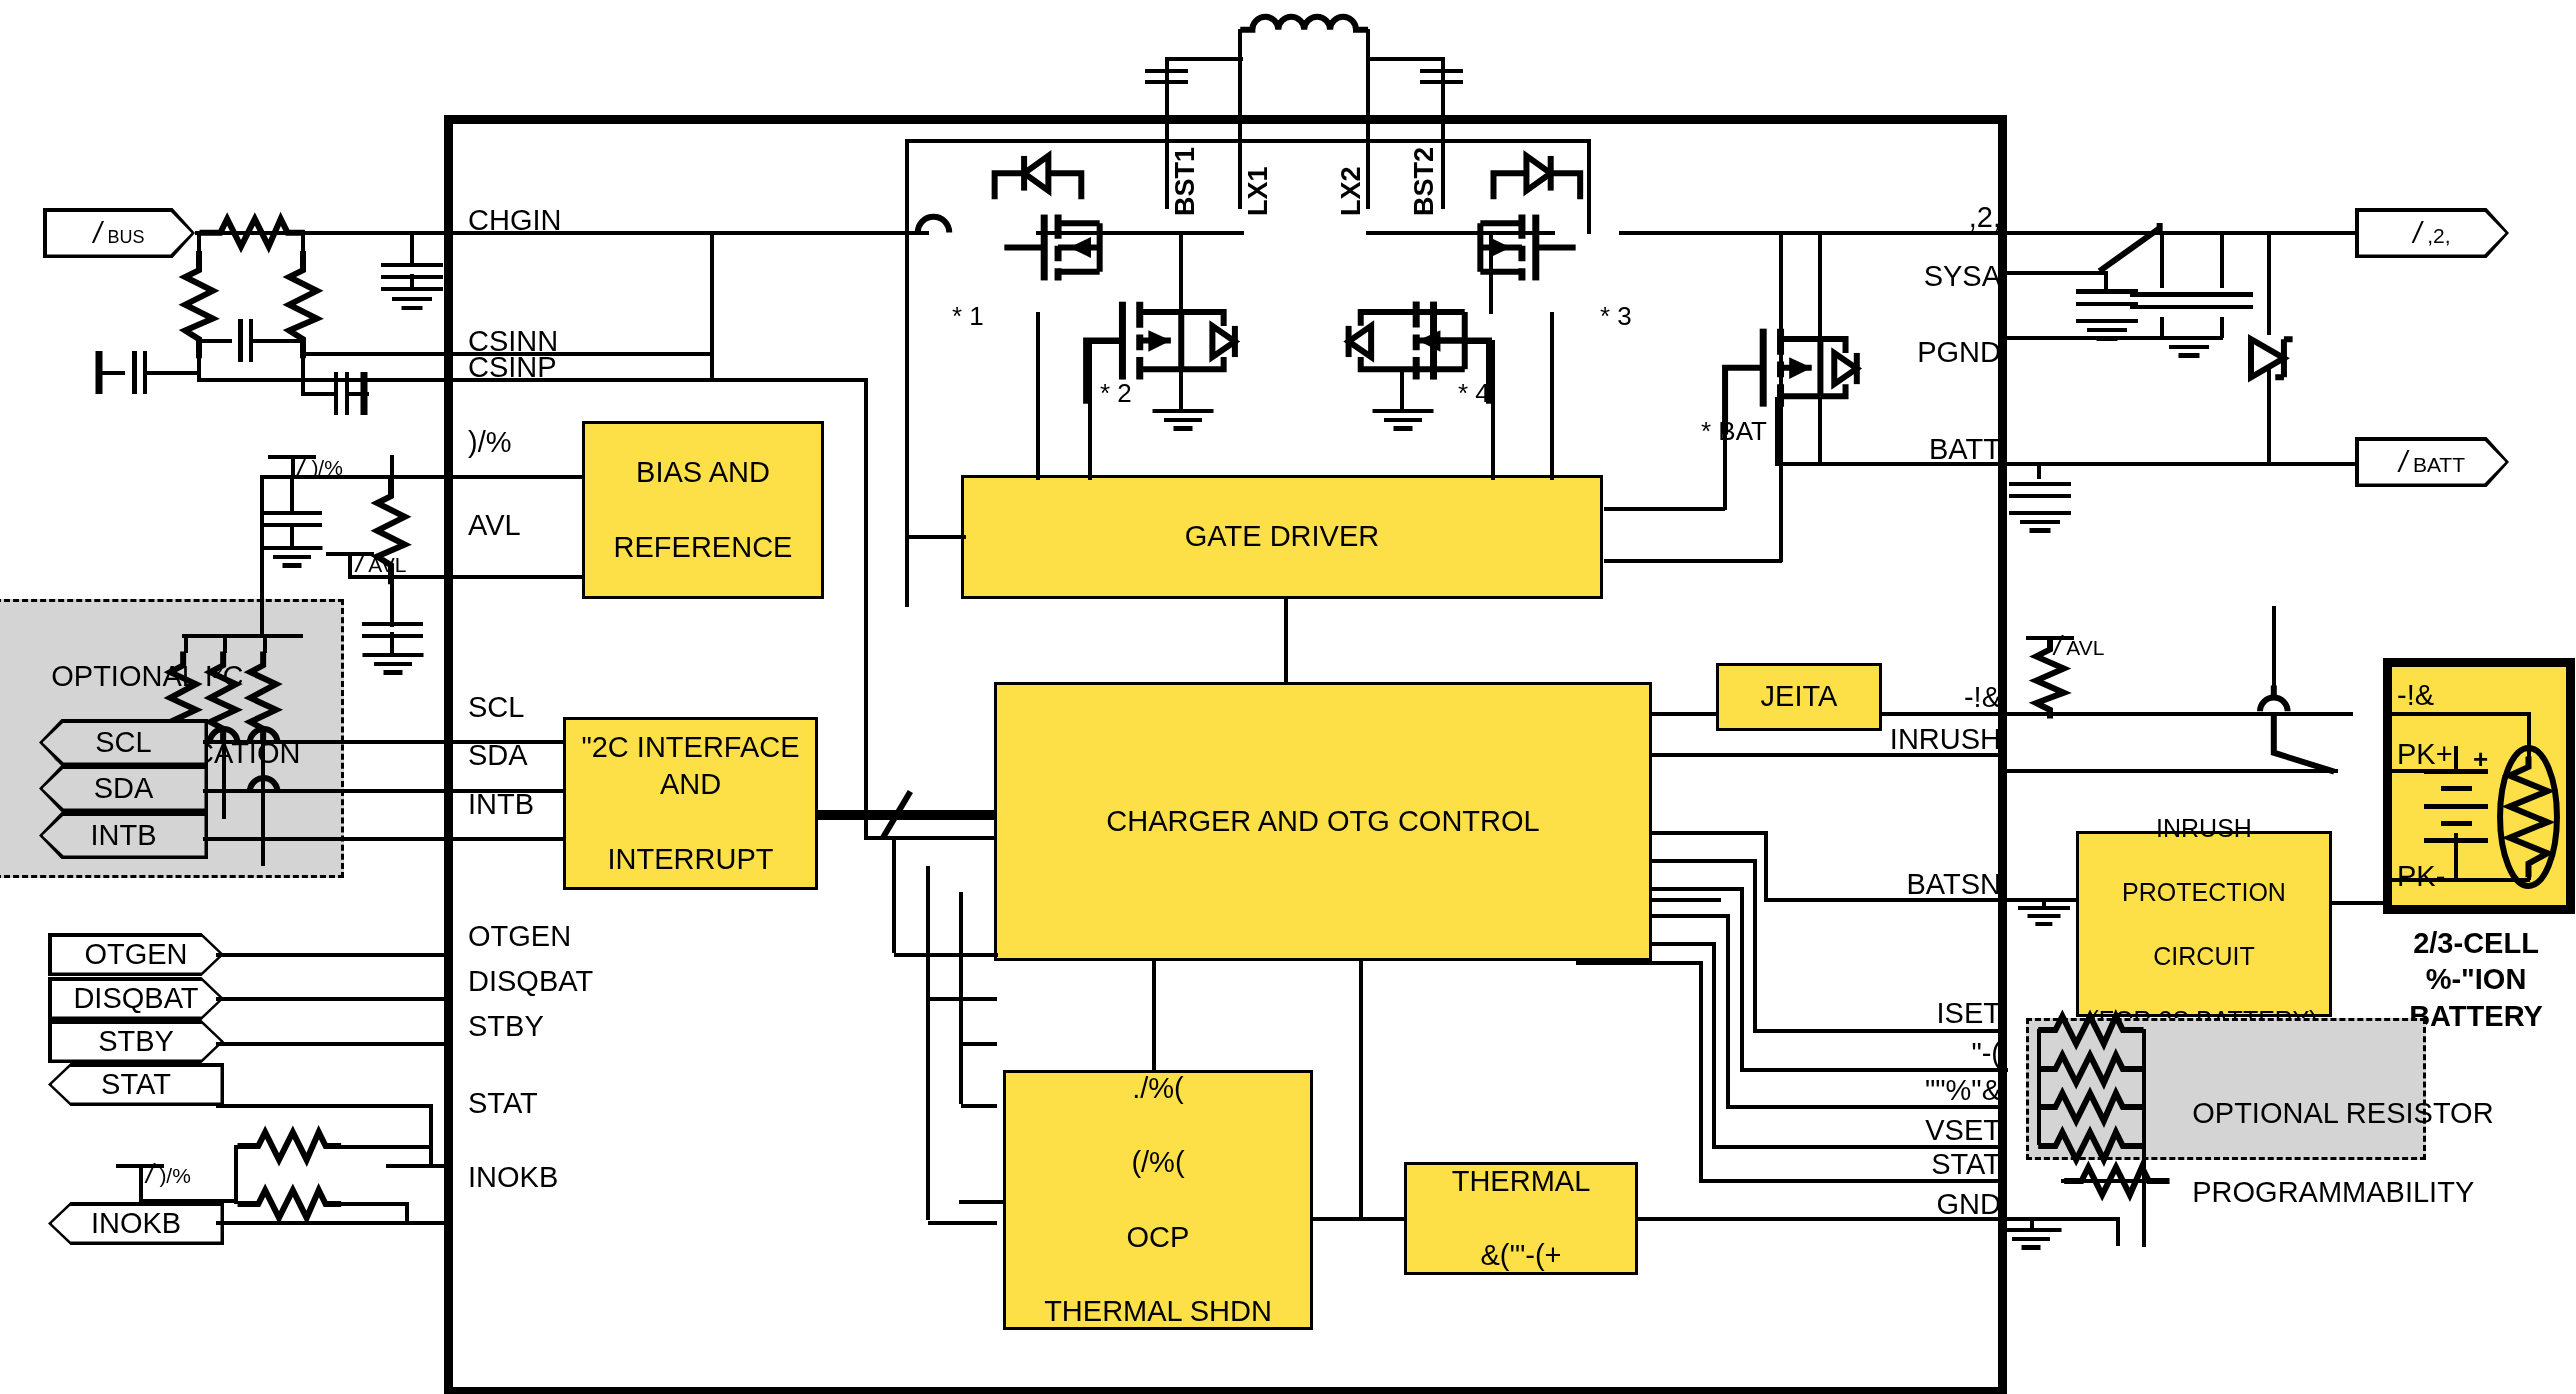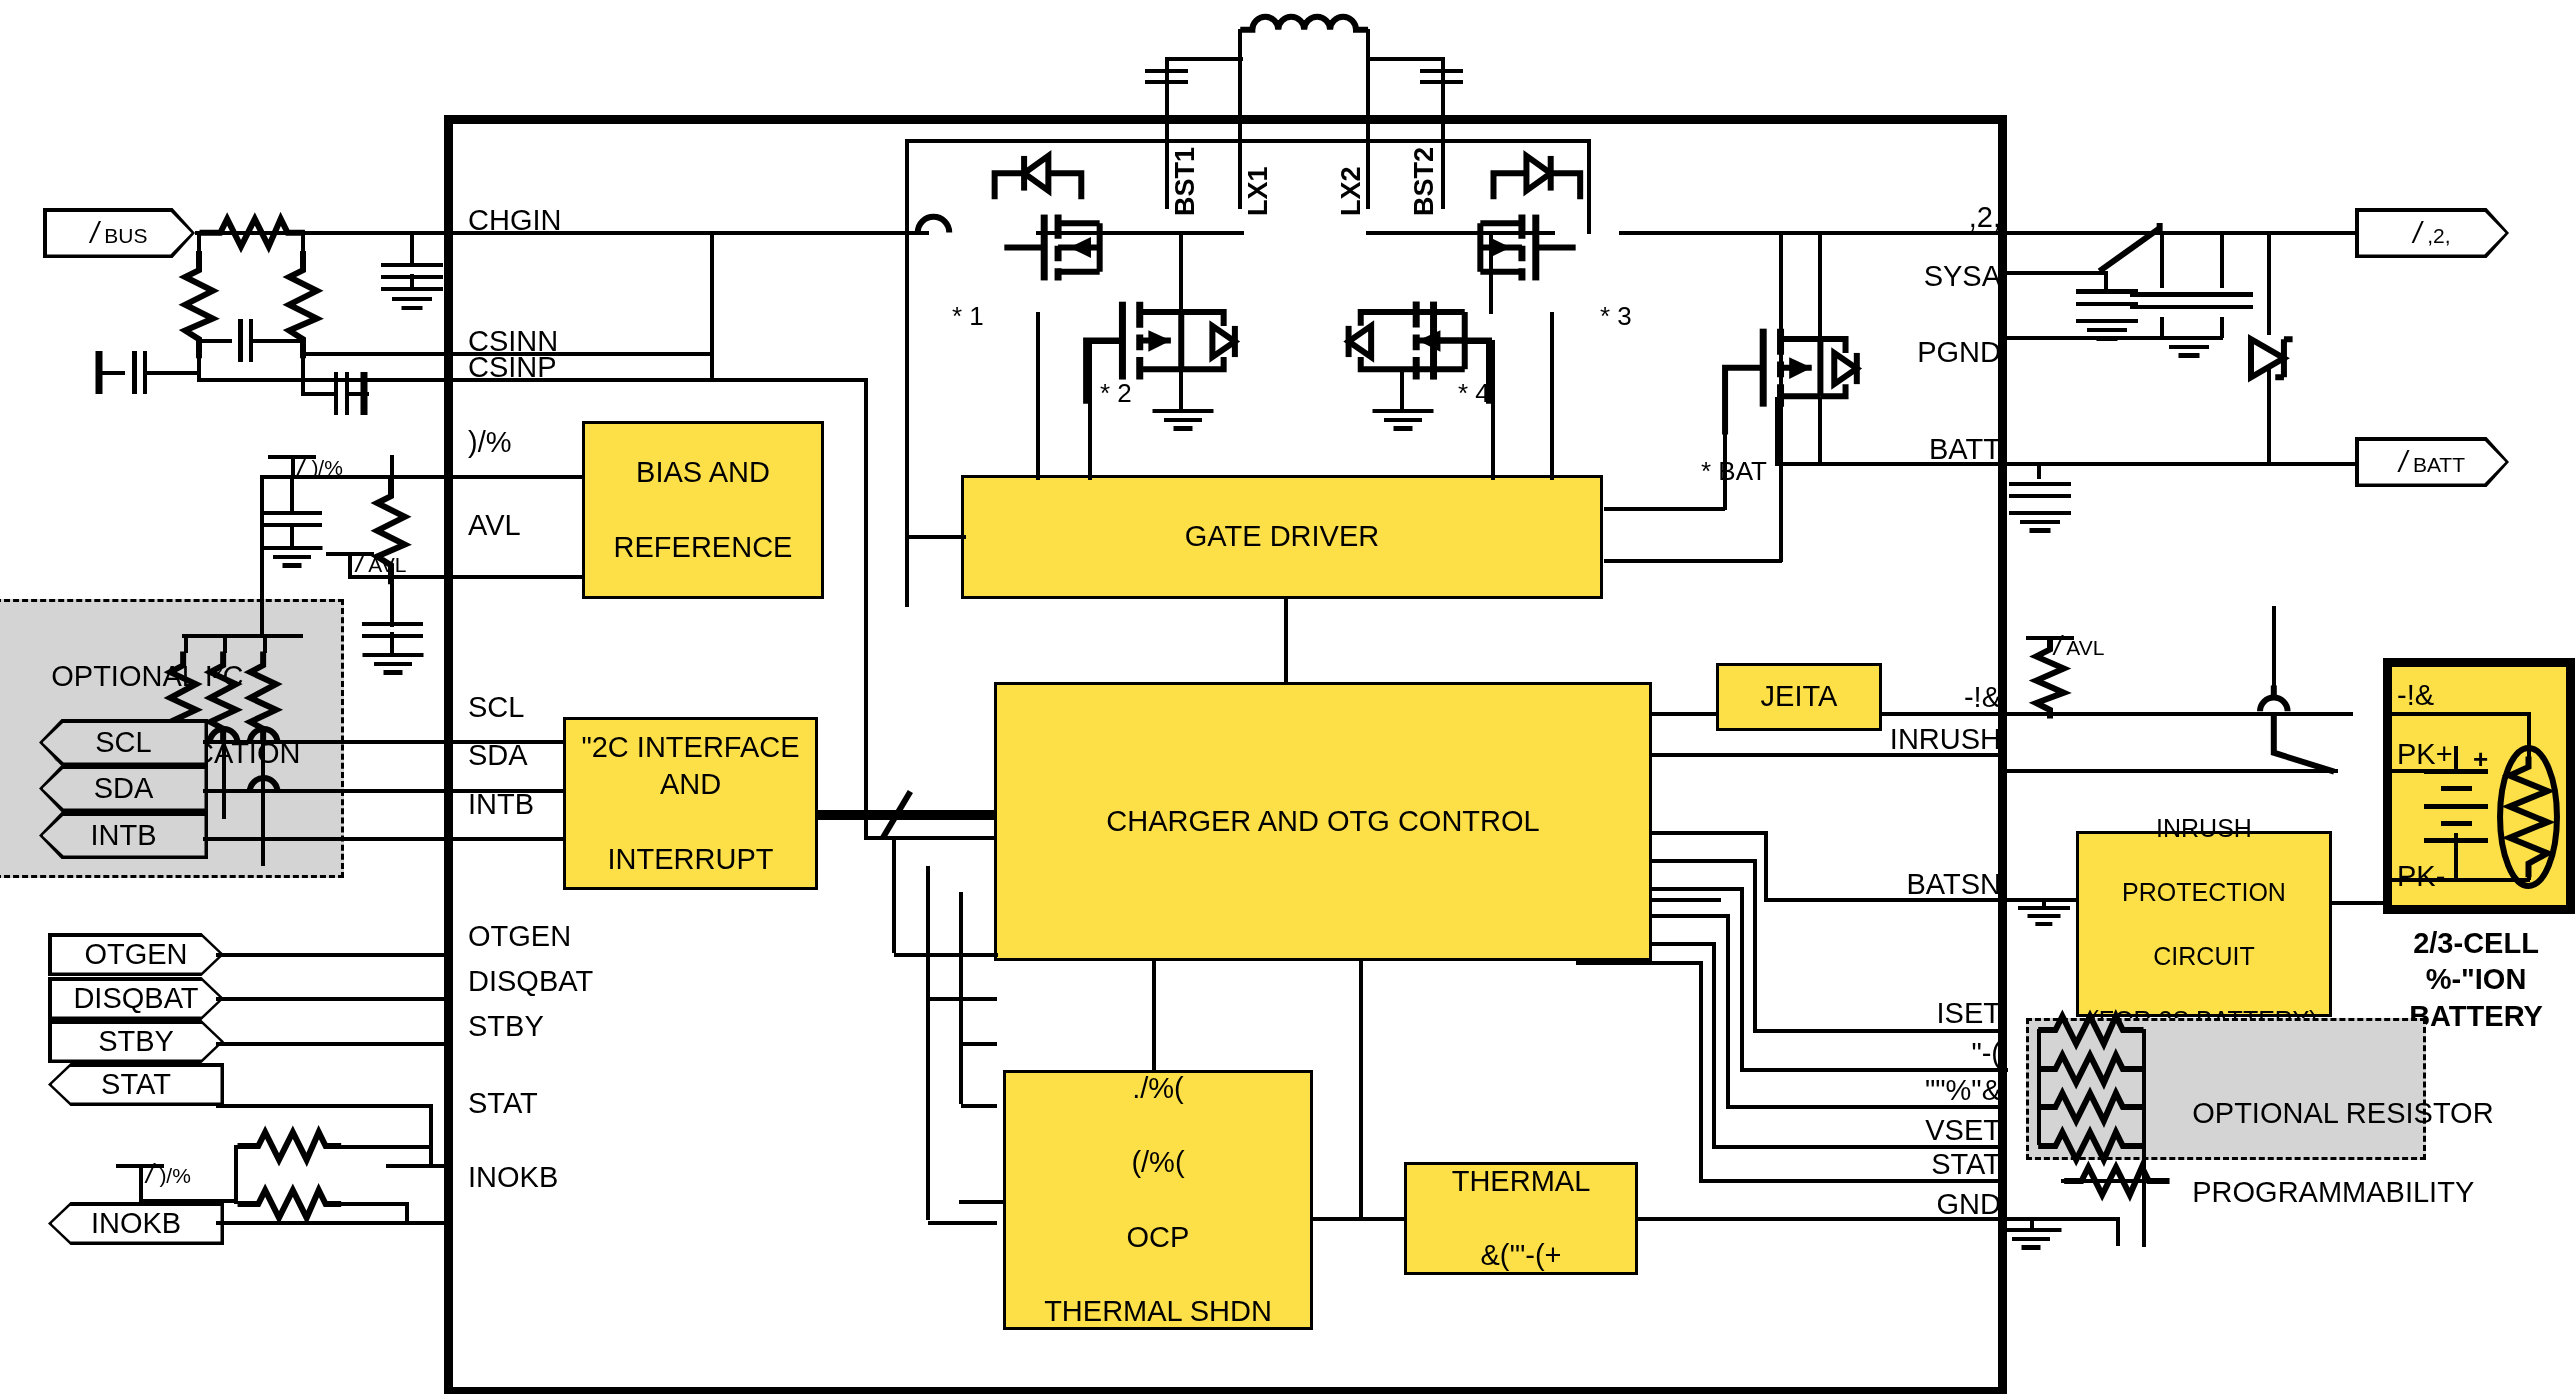--- a/index.html
+++ b/index.html
@@ -94,21 +94,21 @@
 
   <div class="vtxt" style="left:1172px;top:216px;font-size:27px;font-weight:bold;">BST1</div>
   <div class="vtxt" style="left:1245px;top:216px;font-size:27px;font-weight:bold;">LX1</div>
   <div class="vtxt" style="left:1338px;top:216px;font-size:27px;font-weight:bold;">LX2</div>
   <div class="vtxt" style="left:1411px;top:216px;font-size:27px;font-weight:bold;">BST2</div>
 
   <div class="flag out" style="left:43px;top:208px;width:152px;height:50px;">
     <div class="flagfill"></div>
     <div class="flaginner" style="left:3.5px;top:3.5px;right:3.5px;bottom:3.5px;
          clip-path:polygon(0 0,calc(100% - 21px) 0,100% 50%,calc(100% - 21px) 100%,0 100%);"></div>
-    <span class="lbl" style="font-style:italic;"><span>/</span><span style="font-size:21px;font-style:normal;"> </span><span style="font-size:21px;font-style:normal;text-align:right;">BUS</span></span>
+    <span class="lbl" style="font-style:italic;"><span>/</span><span style="font-size:21px;font-style:normal;"> </span><span style="font-size:18px;font-style:normal;text-align:right;">BUS</span></span>
   </div>
 
   <div class="wire wh" style="left:195px;top:231px;width:95px;"></div>
 
   <svg class="sym" style="left:194px;top:212px;width:113px;height:38px;" viewBox="0 0 130 44" width="113" height="38">
     <path d="M6,24 L30,24 L38,8 L54,40 L70,8 L86,40 L100,8 L108,24 L128,24" fill="none" stroke="#000" stroke-width="6"></path>
   </svg>
   <div class="wire wh" style="left:299px;top:231px;width:186px;"></div>
 
   <svg class="sym" style="left:180px;top:249px;width:38px;height:113px;" viewBox="0 0 44 130" width="38" height="113">
@@ -436,21 +436,21 @@
     <path d="M96,10 L96,100" stroke="#000" stroke-width="7" fill="none"></path>
     <path d="M116,10 L116,40 M116,48 L116,66 M116,74 L116,100" stroke="#000" stroke-width="7" fill="none"></path>
     <path d="M116,22 L162,22 M116,88 L162,88 M116,55 L152,55" stroke="#000" stroke-width="6" fill="none"></path>
     <path d="M162,22 L162,88" stroke="#000" stroke-width="6" fill="none"></path>
     <path d="M96,55 L52,55 L52,132" stroke="#000" stroke-width="6" fill="none"></path>
     <polygon points="126,43 126,68 152,55" fill="#000"></polygon>
     <polygon points="178,38 178,74 204,56" fill="#fff" stroke="#000" stroke-width="6"></polygon>
     <path d="M204,38 L204,74" stroke="#000" stroke-width="6" fill="none"></path>
     <path d="M162,22 L191,22 L191,38 M162,88 L191,88 L191,74" stroke="#000" stroke-width="6" fill="none"></path>
   </svg>
-  <div class="star" style="left:1701px;top:416px;margin-top:40px;">* BAT</div>
+  <div class="star" style="left:1701px;top:416px;">* BAT</div>
   <div class="wire wv" style="left:1818px;top:231px;height:109px;"></div>
   <div class="wire wv" style="left:1818px;top:397px;height:68px;"></div>
   <div class="wire wh" style="left:1775px;top:462px;width:232px;"></div>
   <div class="wire wv" style="left:1775px;top:397px;height:68px;"></div>
 
   <div class="wire wh" style="left:1619px;top:231px;width:388px;"></div>
   <div class="wire wv" style="left:905px;top:139px;height:468px;"></div>
   <div class="wire wh" style="left:905px;top:139px;width:684px;"></div>
   <div class="wire wv" style="left:1587px;top:139px;height:95px;"></div>
 

